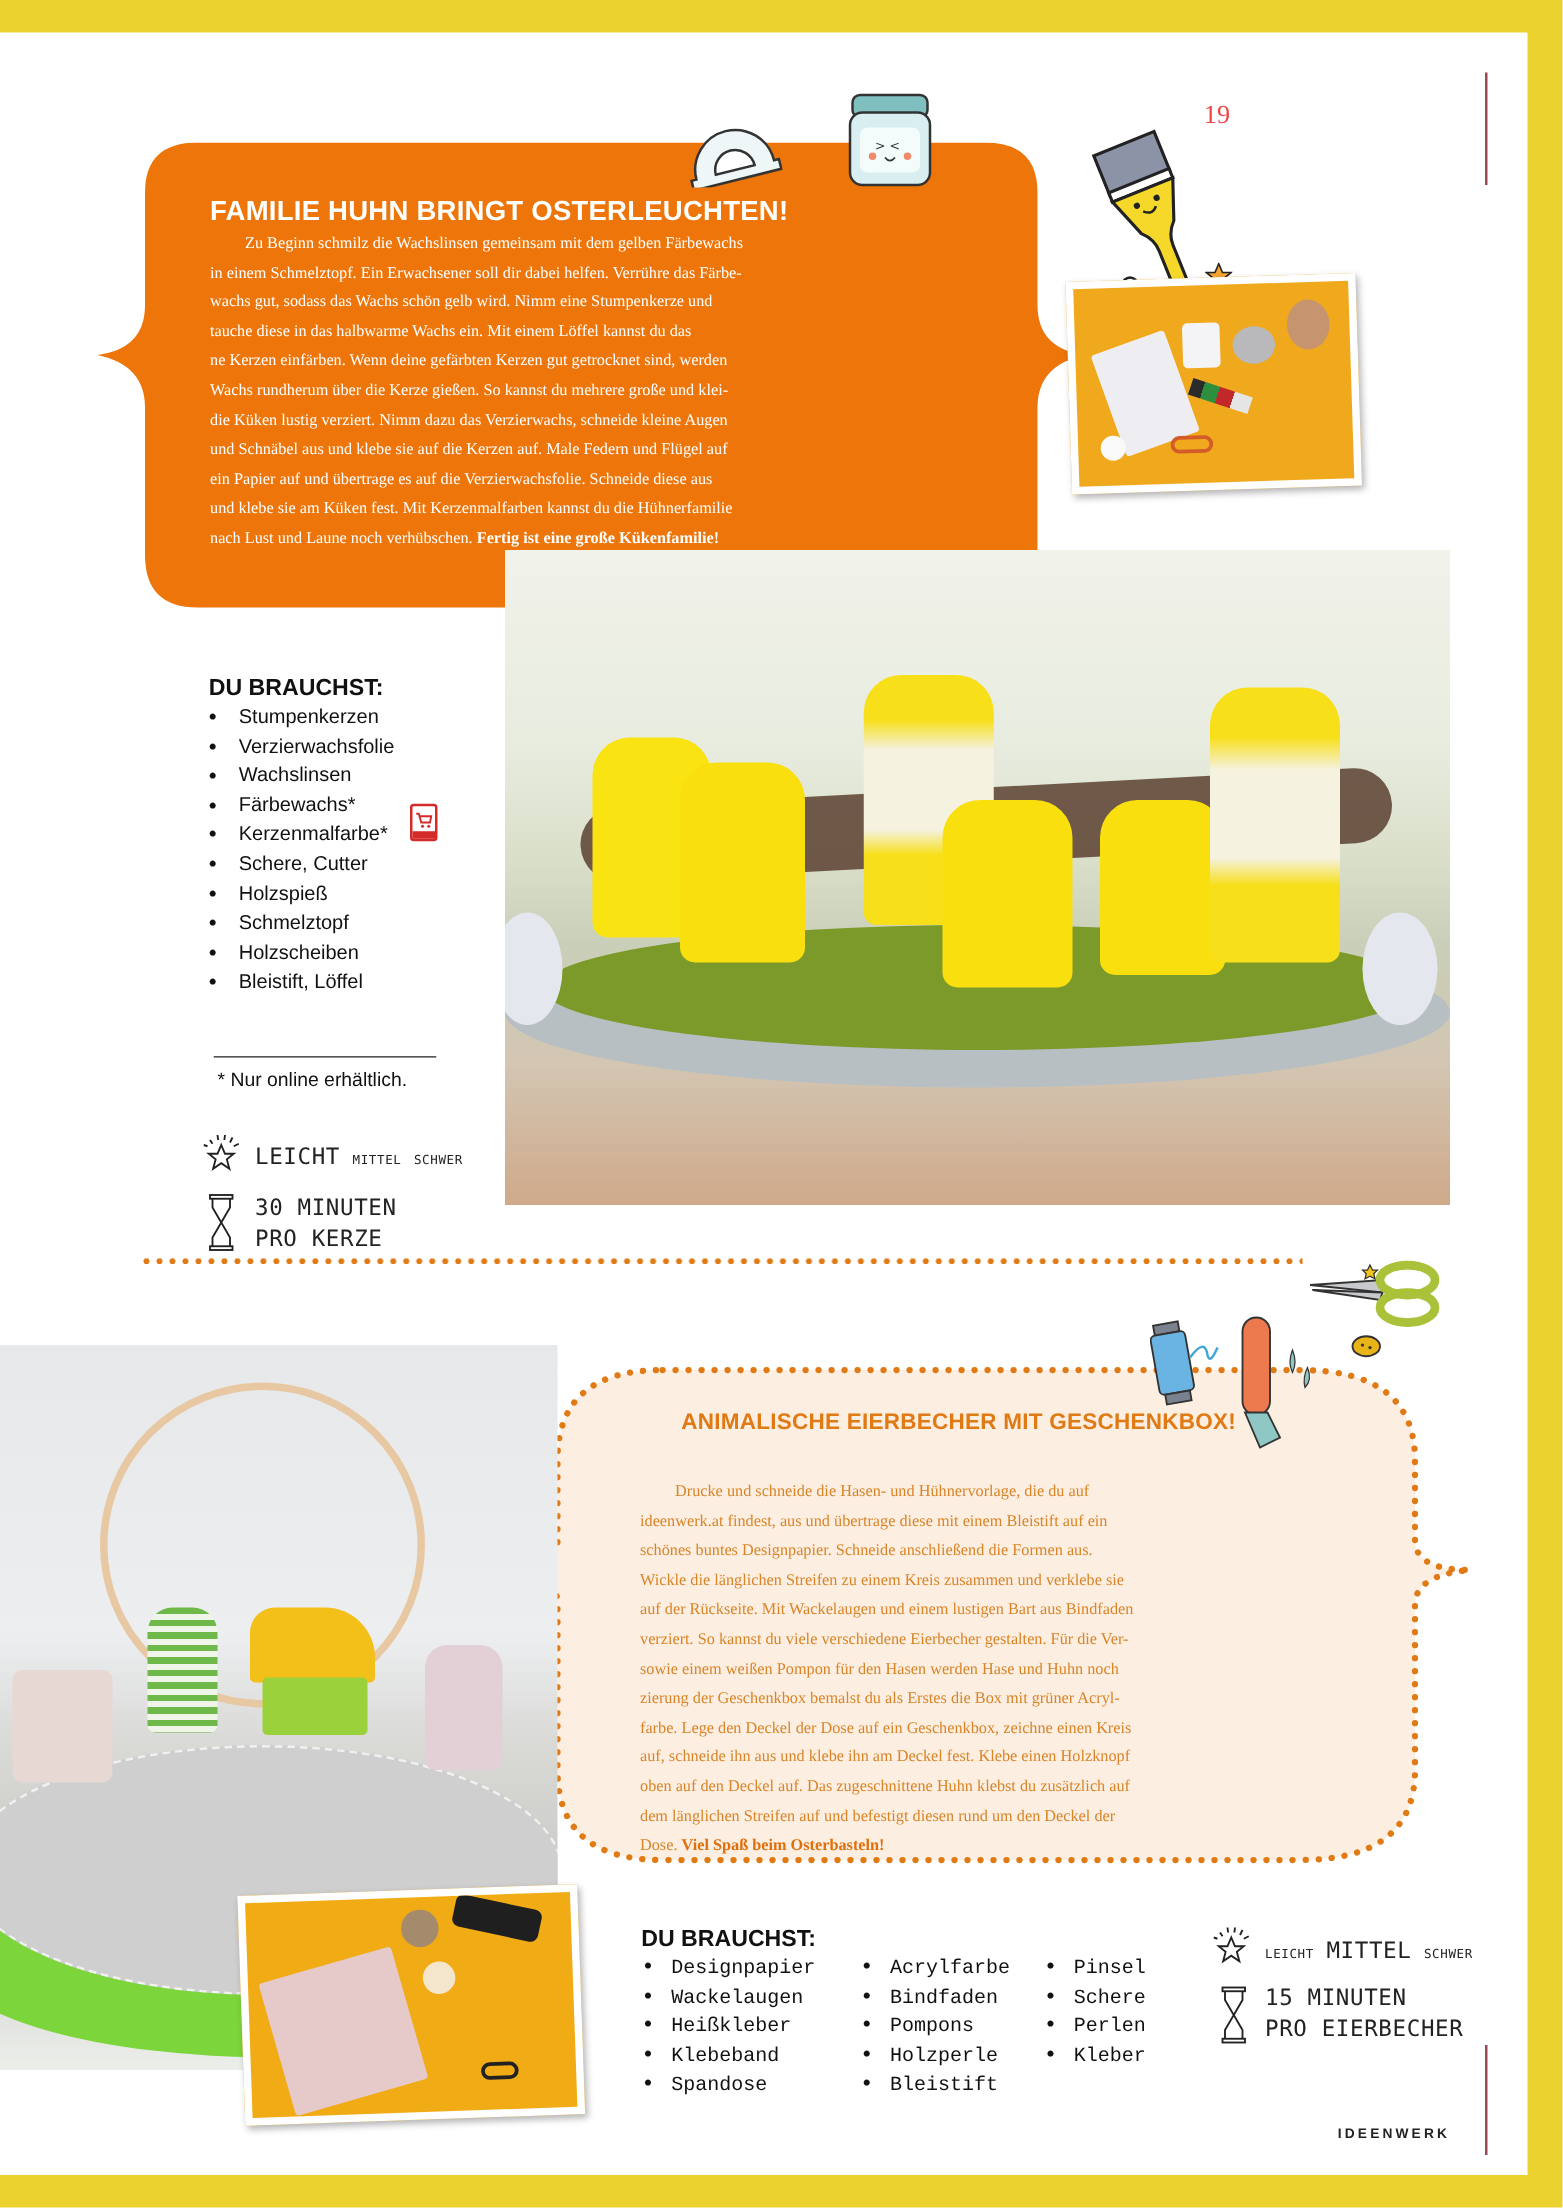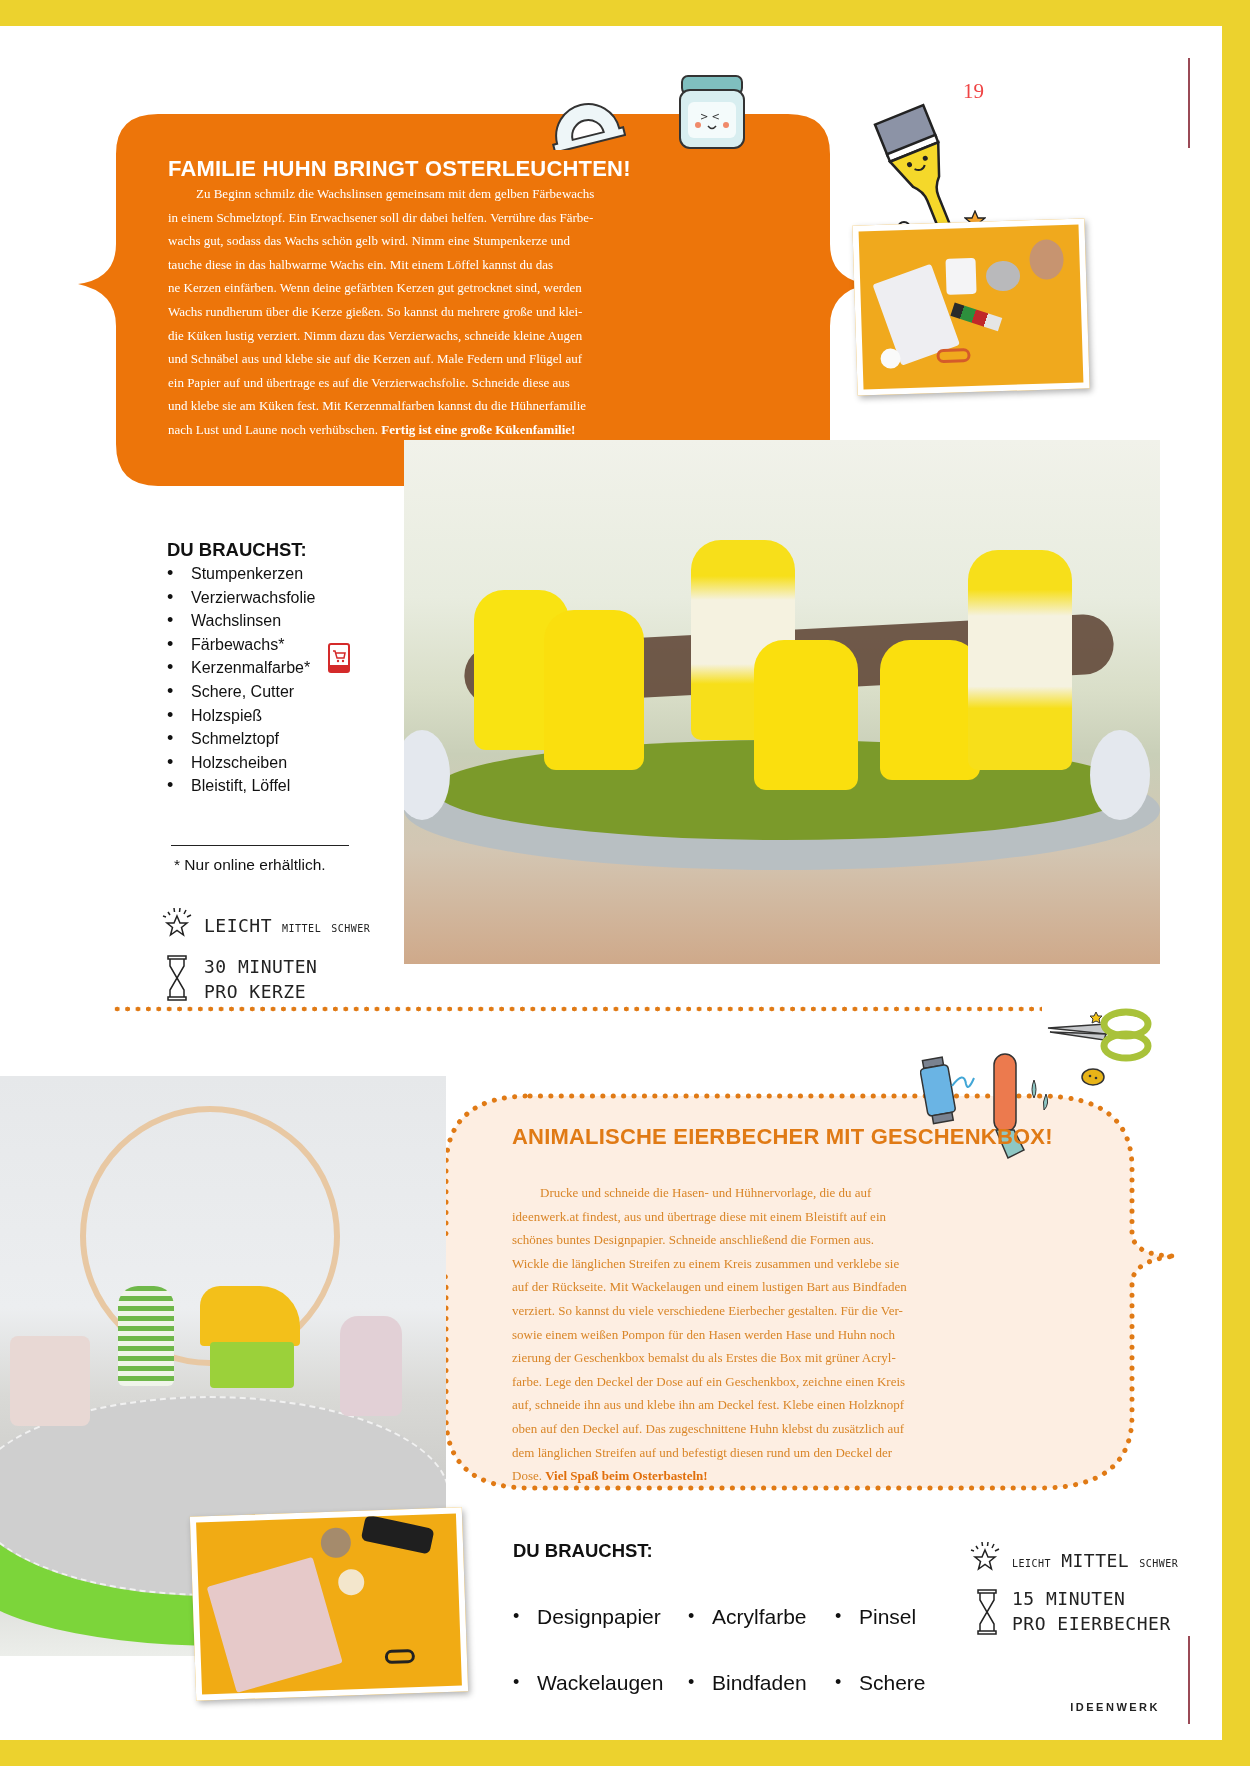--- a/index.html
+++ b/index.html
@@ -44,28 +44,28 @@
   .diff-big { font-size: 18px; letter-spacing: 0.5px; }
   .diff-small { font-size: 10px; letter-spacing: 0.5px; }
   .time { font-family: "DejaVu Sans Mono", monospace; color: #222; font-size: 18px; line-height: 25px; letter-spacing: 0.5px; }
 
   
   .dots-divider { left: 112px; top: 980px; width: 930px; height: 6px;
     background-image: radial-gradient(circle, #e07a15 2.3px, transparent 2.6px); background-size: 10.4px 6px; background-repeat: repeat-x; }
 
   .bubble2 { left: 420px; top: 1050px; }
   .bubble2-text { left: 512px; top: 1098px; width: 600px; color: #e07a15; }
-  .bubble2-text .b-title { font-size: 22px; }
+  .bubble2-text .b-title { font-size: 18px; margin-left: 33px; }
   .bubble2-text .b-body { color: #d98527; margin-top: 31px; }
   .bubble2-text b { color: #e06f0c; }
 
   .needs2 { left: 513px; top: 1513px; }
   .needs2 .cols { display: flex; }
   .needs2 ul { list-style: none; }
-  .needs2 li { font-family: Liberation Sans, sans-serif; font-size: 21px; line-height: 23.6px; color: #111; padding-left: 24px; position: relative; margin-top: 42px; }
+  .needs2 li { font-family: Liberation Mono, monospace; font-size: 16px; line-height: 23.6px; color: #111; padding-left: 24px; position: relative; }
   .needs2 li::before { content: "•"; position: absolute; left: 0; font-size: 18px; }
 </style>
 </head>
 <body>
 
 <div class="page">
 
   <div class="abs page-number">19</div>
   <div class="abs rule-top"></div>
   <div class="abs rule-bottom"></div>

